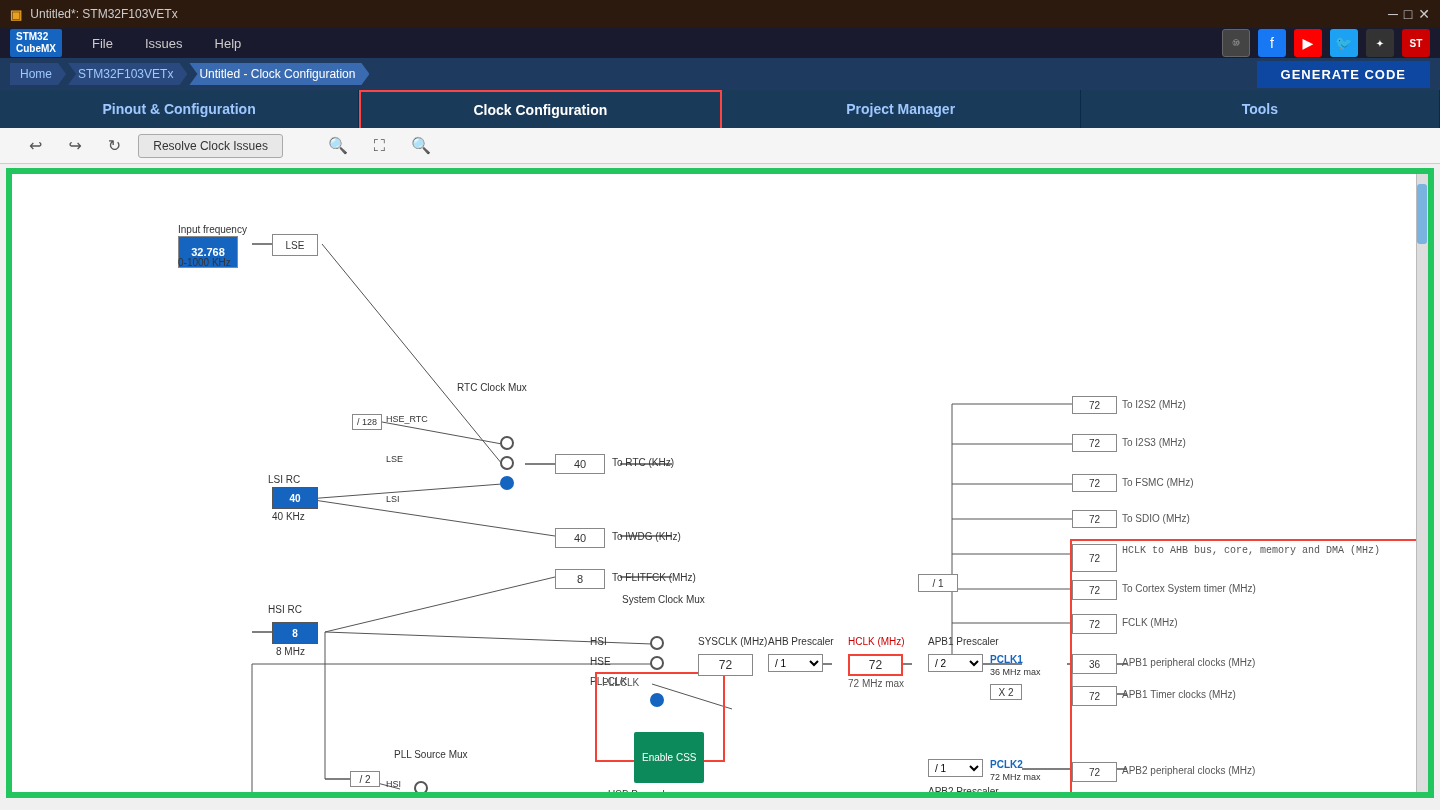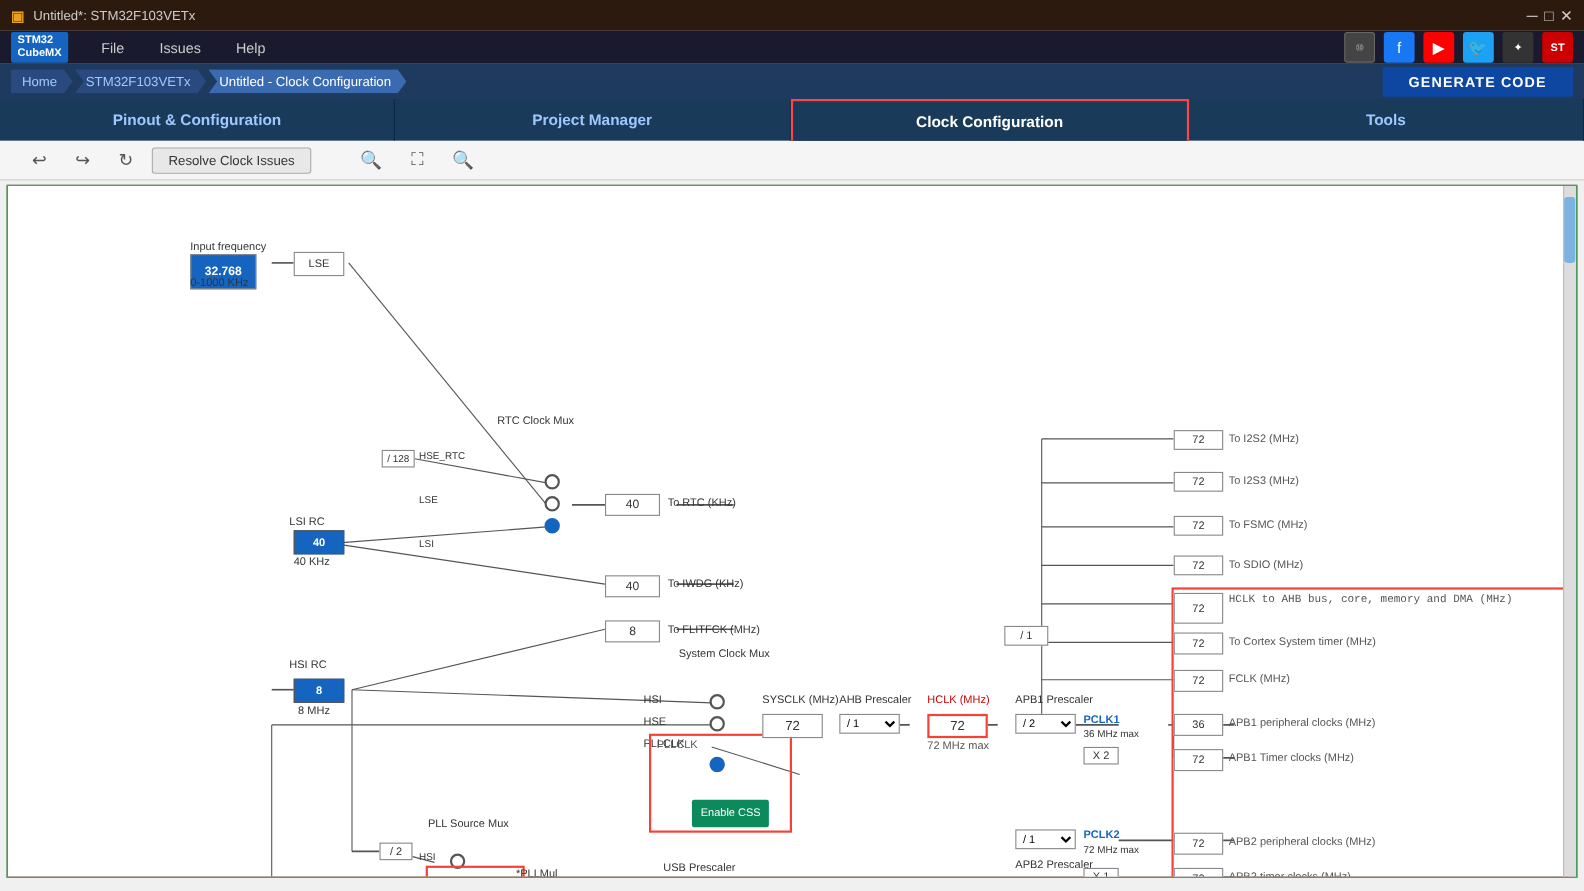--- a/index.html
+++ b/index.html
@@ -136,26 +136,26 @@
       padding: 4px 14px;
       cursor: pointer;
       font-size: 12px;
       border-radius: 3px;
       color: #333;
     }
     .toolbar-sep { width: 20px; }
 
     
     #main-canvas {
-      background: #7f1d1d;
+      background: #f0abfc;
       margin: 4px 6px;
       height: calc(810px - 28px - 30px - 32px - 38px - 36px - 16px);
       overflow: hidden;
       position: relative;
-      border: 1px solid #22c55e;
+      border: 6px solid #22c55e;
     }
 
     
     .diagram {
       position: absolute;
       top: 0; left: 0; right: 0; bottom: 0;
       background: white;
       overflow: hidden;
     }
 
@@ -239,21 +239,21 @@
     .radio-circle.selected {
       background: #1565c0;
       border-color: #1565c0;
     }
     .enable-css-btn {
       position: absolute;
       background: #0d8a5c;
       color: white;
       font-size: 10px;
       border: none;
-      padding: 7px 8px;
+      padding: 20px 8px;
       cursor: pointer;
       border-radius: 2px;
     }
 
     
     #scrollbar-right {
       position: absolute;
       right: 0; top: 0; bottom: 0;
       width: 12px;
       background: #ddd;
@@ -302,22 +302,22 @@
 
 <div id="breadcrumb">
   <div class="bc-item">Home</div>
   <div class="bc-item">STM32F103VETx</div>
   <div class="bc-item active">Untitled - Clock Configuration</div>
   <button class="bc-generate">GENERATE CODE</button>
 </div>
 
 <div id="tabbar">
   <div class="tab">Pinout &amp; Configuration</div>
+  <div class="tab active">Clock Configuration</div>
   <div class="tab">Project Manager</div>
-  <div class="tab active">Clock Configuration</div>
   <div class="tab">Tools</div>
 </div>
 
 <div id="toolbar">
   <button class="toolbar-btn">↩</button>
   <button class="toolbar-btn">↪</button>
   <button class="toolbar-btn">↻</button>
   <button class="resolve-btn">Resolve Clock Issues</button>
   <div class="toolbar-sep"></div>
   <button class="toolbar-btn">🔍</button>

